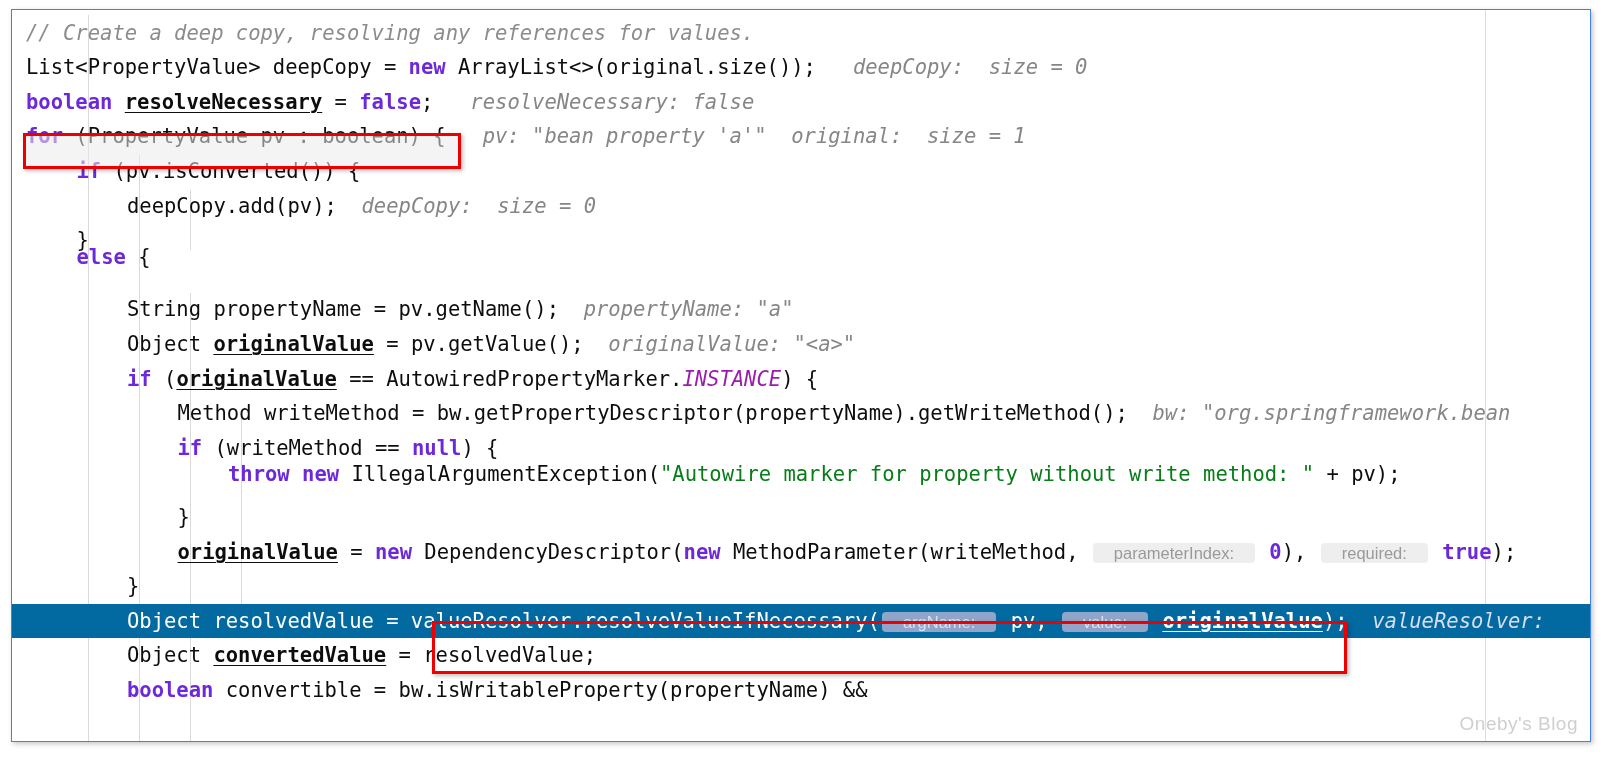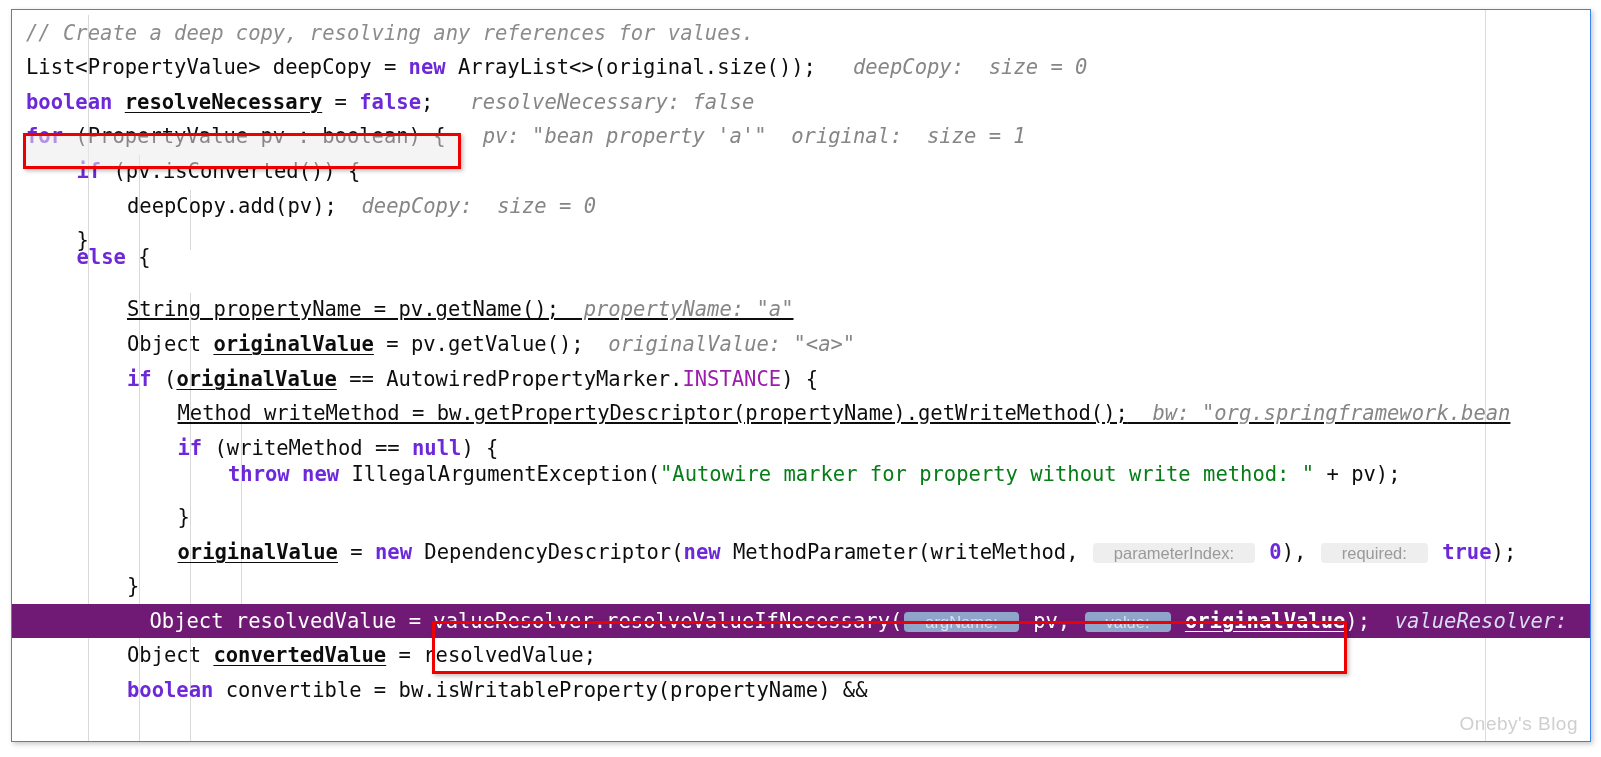--- a/index.html
+++ b/index.html
@@ -21,27 +21,27 @@
 
   .code-line{
     position:absolute; left:0; right:0; height:34.6px; line-height:34.6px;
     white-space:pre; font-size:20.5px; font-family:"DejaVu Sans Mono",monospace;
     color:#0d0d0d; letter-spacing:0px;
   }
   .code-line .txt{padding-left:14px;display:inline;}
 
   .kw{color:#6d28d9;font-weight:bold;}
   .str{color:#067d17;}
-  .stat{color:#9b1cad;}
+  .stat{color:#9b1cad;font-style:italic;}
   .fld{text-decoration:underline;text-decoration-thickness:1px;text-underline-offset:3px;font-weight:bold;}
   .cmt{color:#8c8c8c;font-style:italic;}
   .hint{color:#868686;font-style:italic;font-family:"DejaVu Sans Mono",monospace;}
 
   
-  #exec-line{background:#701a75;color:#ffffff;text-align:center;}
+  #exec-line{background:#0369a1;color:#ffffff;}
   #exec-line .hint{color:#d8def0;}
   #exec-line .fld{color:#ffffff;}
 
   
   .chip{
     font-family:"Liberation Sans",sans-serif; font-style:normal; font-size:16.5px;
     background:#eeeeee; color:#9a9a9a; border-radius:4px;
     padding:1px 21px; margin:0 2px;
   }
   #exec-line .chip{background:#8fa5c9;color:#d9e1ef;}
@@ -76,24 +76,24 @@
     <div id="right-margin-guide"></div>
     <div id="lines">
         <div class="code-line" style="top: 5.5px;"><span class="txt" style="padding-left: 14px;"><span class="cmt">// Create a deep copy, resolving any references for values.</span></span></div>
         <div class="code-line" style="top: 40.1px;"><span class="txt" style="padding-left: 14px;"><span>List&lt;PropertyValue&gt; deepCopy = </span><span class="kw">new</span><span> ArrayList&lt;&gt;(original.size());</span><span class="hint">   deepCopy:  size = 0</span></span></div>
         <div class="code-line" style="top: 74.7px;"><span class="txt" style="padding-left: 14px;"><span class="kw">boolean</span><span> </span><span class="fld">resolveNecessary</span><span> = </span><span class="kw">false</span><span>;</span><span class="hint">   resolveNecessary: false</span></span></div>
         <div class="code-line" style="top: 109.3px;"><span class="txt" style="padding-left: 14px;"><span class="kw">for</span><span> (PropertyValue pv : boolean) {</span><span class="hint">   pv: "bean property 'a'"  original:  size = 1</span></span></div>
         <div class="code-line" style="top: 143.9px;"><span class="txt" style="padding-left: 64.5px;"><span class="kw">if</span><span> (pv.isConverted()) {</span></span></div>
         <div class="code-line" style="top: 178.5px;"><span class="txt" style="padding-left: 115px;"><span>deepCopy.add(pv);</span><span class="hint">  deepCopy:  size = 0</span></span></div>
         <div class="code-line" style="top: 213.1px;"><span class="txt" style="padding-left: 64.5px;"><span>}</span></span></div>
         <div class="code-line" style="top: 230px;"><span class="txt" style="padding-left: 64.5px;"><span class="kw">else</span><span> {</span></span></div>
-        <div class="code-line" style="top: 282.3px;"><span class="txt" style="padding-left: 115px; text-decoration: underline;"><span>String propertyName = pv.getName();</span><span class="hint">  propertyName: "a"</span></span></div>
+        <div class="code-line" style="top: 282.3px;"><span class="txt" style="padding-left: 115px;"><span>String propertyName = pv.getName();</span><span class="hint">  propertyName: "a"</span></span></div>
         <div class="code-line" style="top: 316.9px;"><span class="txt" style="padding-left: 115px;"><span>Object </span><span class="fld">originalValue</span><span> = pv.getValue();</span><span class="hint">  originalValue: "&lt;a&gt;"</span></span></div>
         <div class="code-line" style="top: 351.5px;"><span class="txt" style="padding-left: 115px;"><span class="kw">if</span><span> (</span><span class="fld">originalValue</span><span> == AutowiredPropertyMarker.</span><span class="stat">INSTANCE</span><span>) {</span></span></div>
-        <div class="code-line" style="top: 386.1px;"><span class="txt" style="padding-left: 165.5px; text-decoration: underline;"><span>Method writeMethod = bw.getPropertyDescriptor(propertyName).getWriteMethod();</span><span class="hint">  bw: "org.springframework.bean</span></span></div>
+        <div class="code-line" style="top: 386.1px;"><span class="txt" style="padding-left: 165.5px;"><span>Method writeMethod = bw.getPropertyDescriptor(propertyName).getWriteMethod();</span><span class="hint">  bw: "org.springframework.bean</span></span></div>
         <div class="code-line" style="top: 420.7px;"><span class="txt" style="padding-left: 165.5px;"><span class="kw">if</span><span> (writeMethod == </span><span class="kw">null</span><span>) {</span></span></div>
         <div class="code-line" style="top: 447px;"><span class="txt" style="padding-left: 216px;"><span class="kw">throw</span><span> </span><span class="kw">new</span><span> IllegalArgumentException(</span><span class="str">"Autowire marker for property without write method: "</span><span> + pv);</span></span></div>
         <div class="code-line" style="top: 489.9px;"><span class="txt" style="padding-left: 165.5px;"><span>}</span></span></div>
         <div class="code-line" style="top: 524.5px;"><span class="txt" style="padding-left: 165.5px;"><span class="fld">originalValue</span><span> = </span><span class="kw">new</span><span> DependencyDescriptor(</span><span class="kw">new</span><span> MethodParameter(writeMethod, </span><span class="chip">parameterIndex:</span><span> </span><span class="kw">0</span><span>), </span><span class="chip">required:</span><span> </span><span class="kw">true</span><span>);</span></span></div>
         <div class="code-line" style="top: 559.1px;"><span class="txt" style="padding-left: 115px;"><span>}</span></span></div>
         <div class="code-line" id="exec-line" style="top: 593.7px;"><span class="txt" style="padding-left: 115px;"><span>Object resolvedValue = valueResolver.resolveValueIfNecessary(</span><span class="chip">argName:</span><span> pv, </span><span class="chip">value:</span><span> </span><span class="fld">originalValue</span><span>);</span><span class="hint">  valueResolver:</span></span></div>
         <div class="code-line" style="top: 628.3px;"><span class="txt" style="padding-left: 115px;"><span>Object </span><span class="fld">convertedValue</span><span> = resolvedValue;</span></span></div>
         <div class="code-line" style="top: 662.9px;"><span class="txt" style="padding-left: 115px;"><span class="kw">boolean</span><span> convertible = bw.isWritableProperty(propertyName) &amp;&amp;</span></span></div>
       </div>
 

